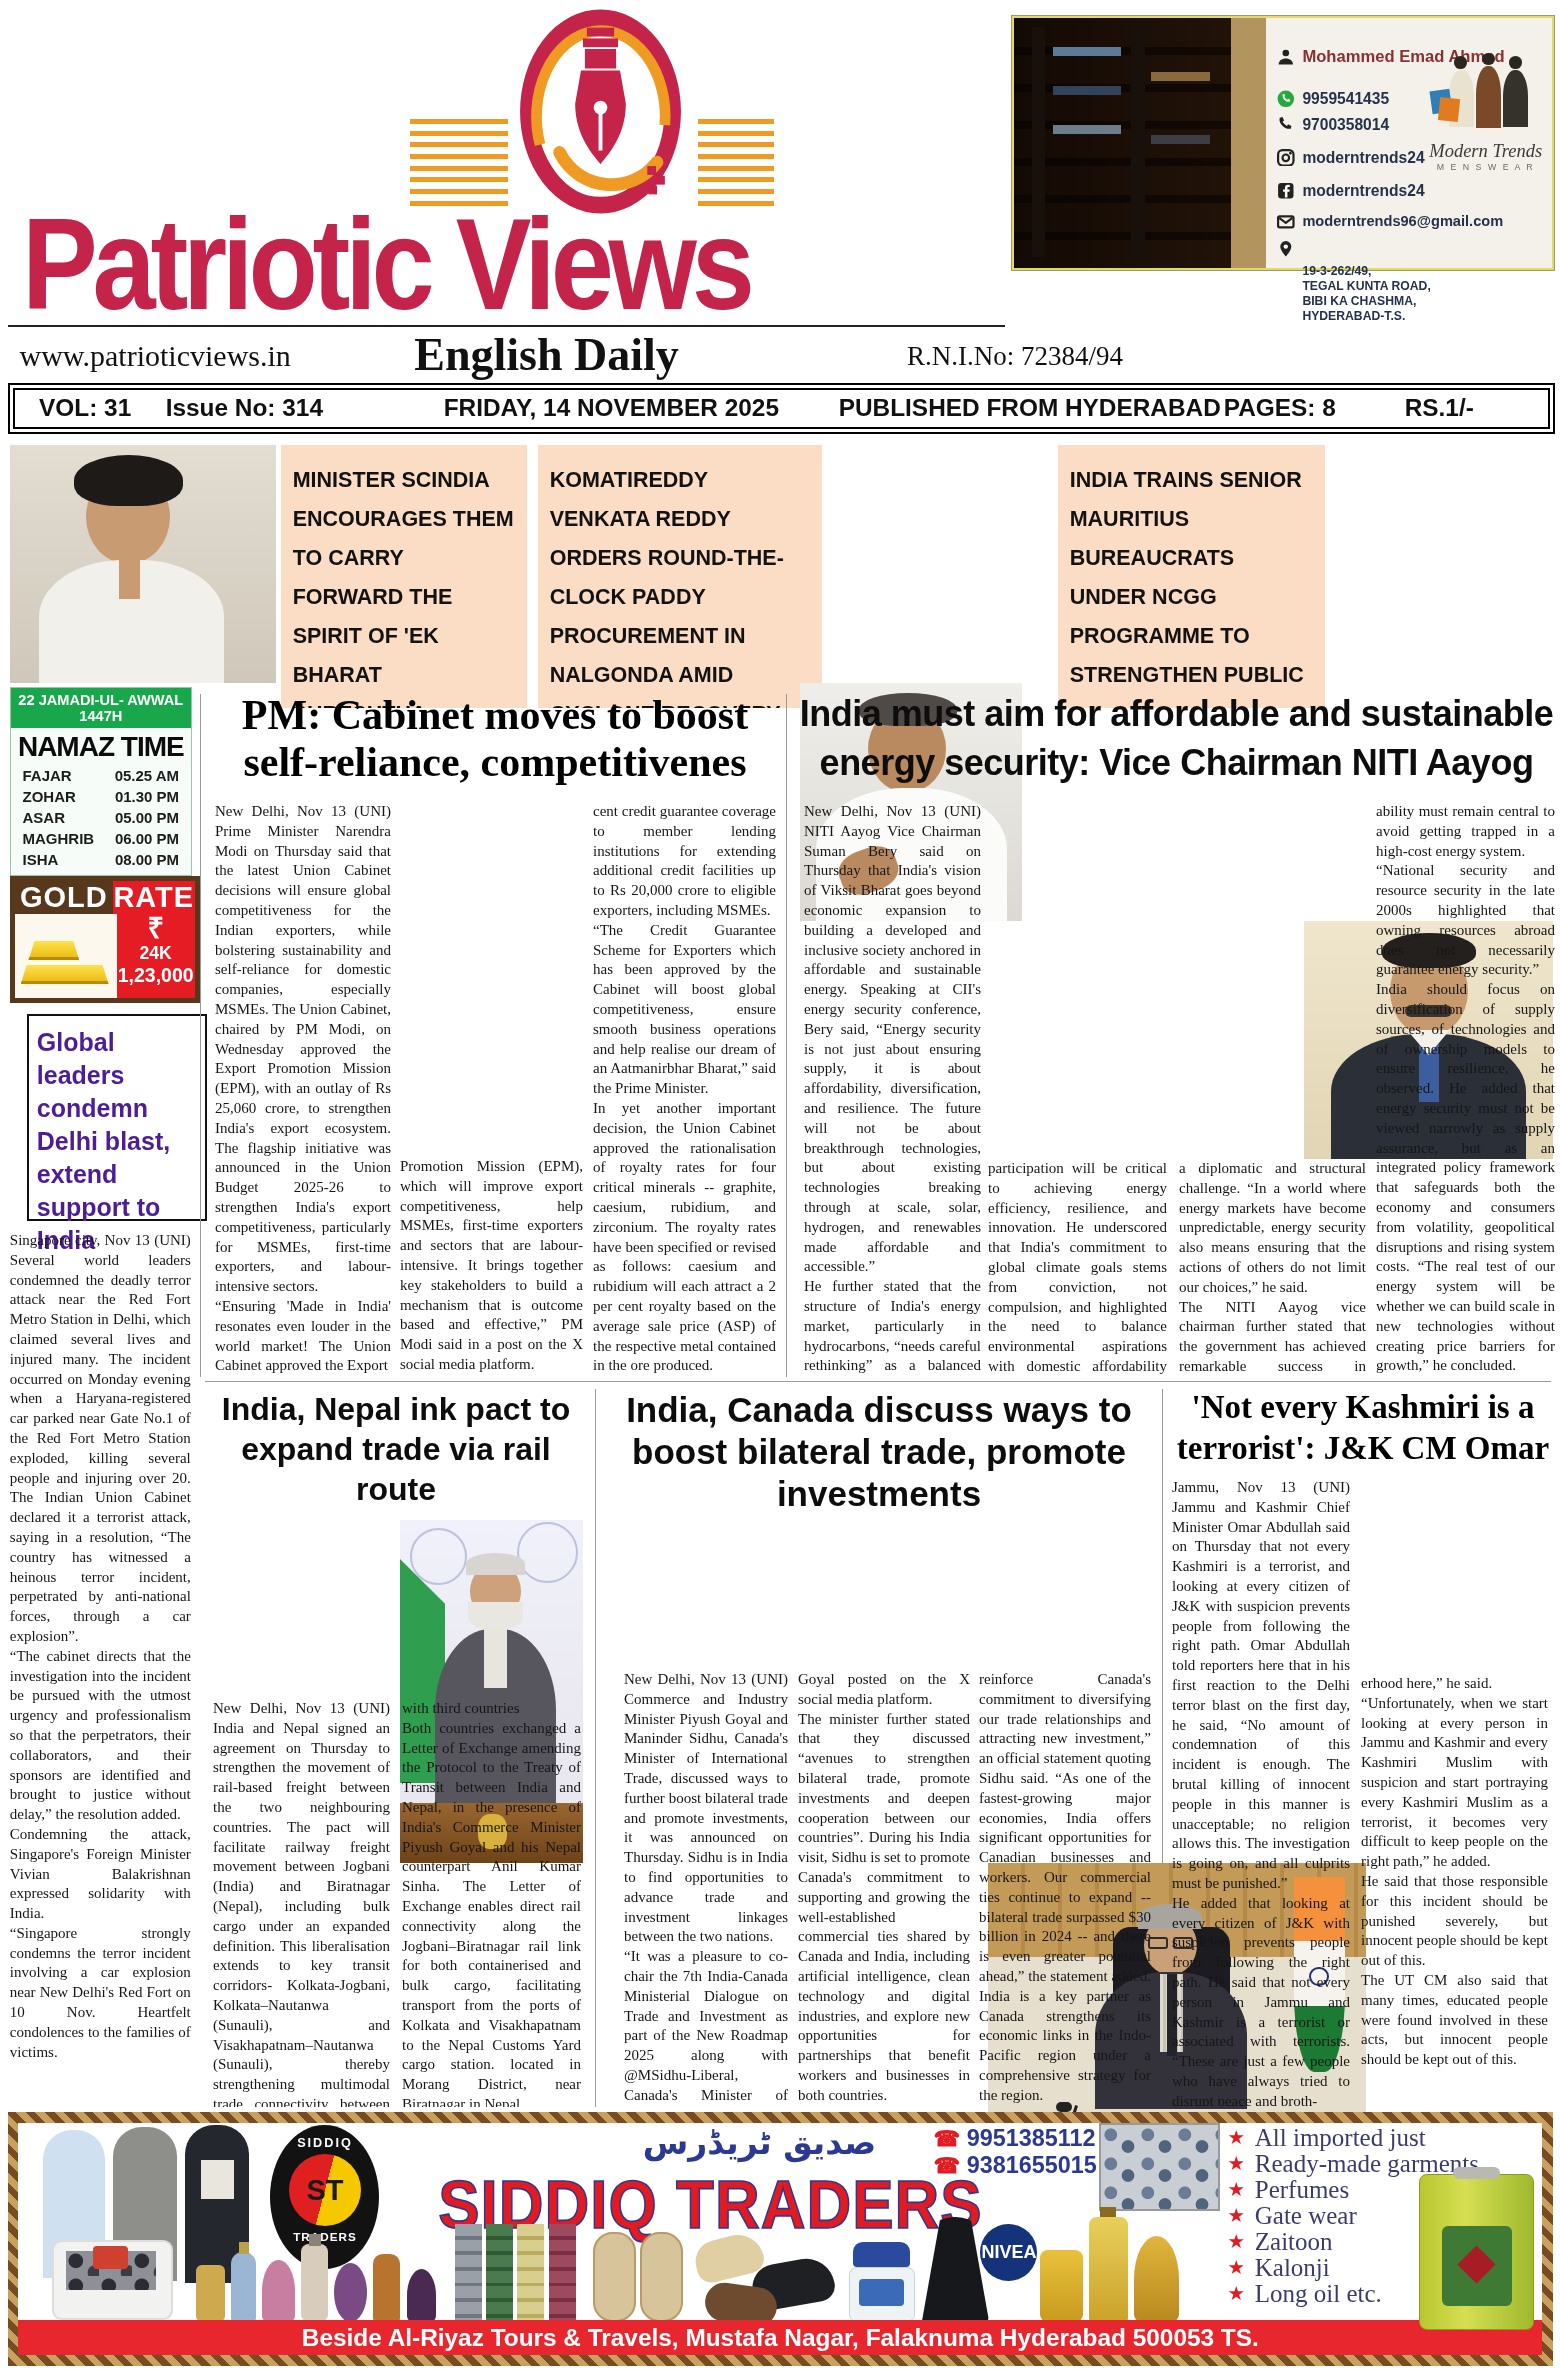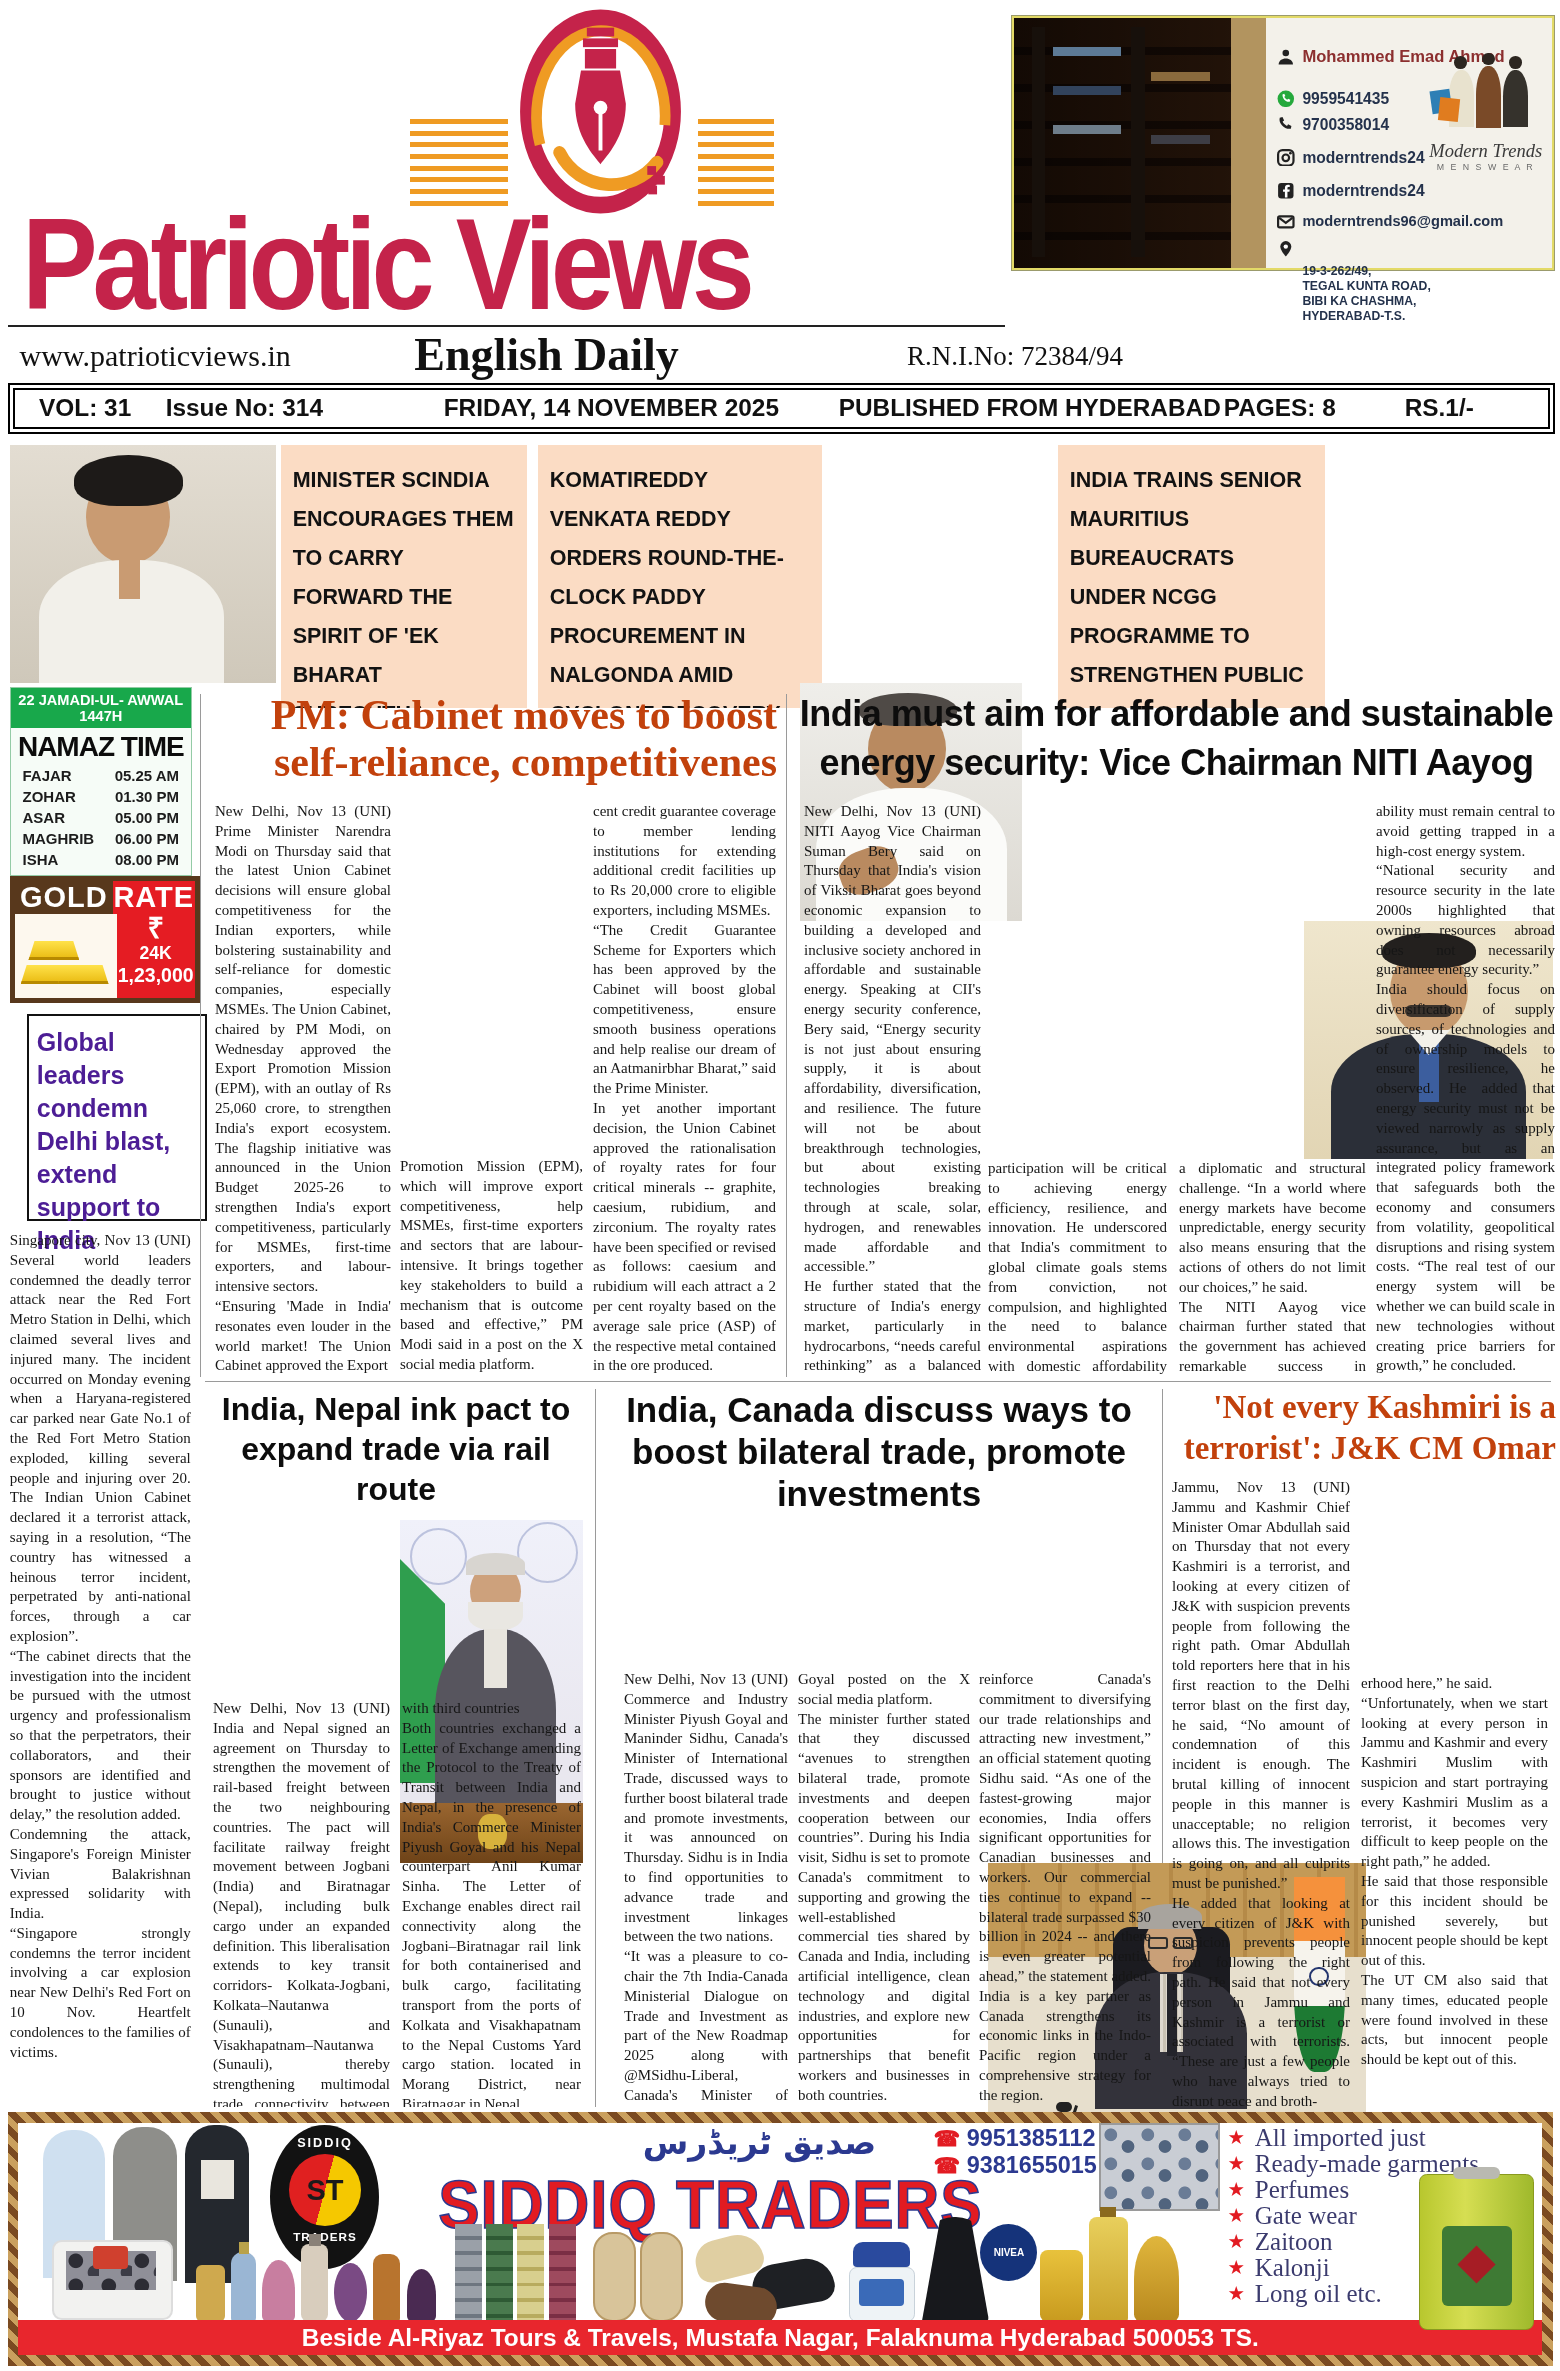--- a/index.html
+++ b/index.html
@@ -36,21 +36,21 @@
   .goldbox{background:#58381c;padding:4.9px;}
   .goldhead{display:flex;font-family:"Liberation Sans",sans-serif;font-weight:900;font-size:29px;color:#fff;}
   .goldhead .g1{flex:1.2;background:#58381c;text-align:center;letter-spacing:1px;}
   .goldhead .g2{flex:1;background:#e51c23;text-align:center;letter-spacing:1px;}
   .goldbody{display:flex;height:84px;background:#fdf8ee;position:relative;}
   .bar{position:absolute;background:linear-gradient(180deg,#ffe24a,#e8b80e);
        clip-path:polygon(12% 0,88% 0,100% 100%,0 100%);box-shadow:inset 0 -2.9px 0 #b88a00;}
   .goldright{position:absolute;right:0;top:0;bottom:0;width:78px;background:#e51c23;color:#fff;
        font-family:"Liberation Sans",sans-serif;text-align:center;}
   
-  .hl-serif{font-family:"Liberation Serif",serif;font-weight:700;text-align:right;color:#c2410c;}
+  .hl-serif{font-family:"Liberation Serif",serif;font-weight:700;text-align:center;color:#000000;}
   .hl-sans{font-family:"Liberation Sans",sans-serif;font-weight:800;text-align:center;color:#0d0d0d;}
   .rule{background:#9a9a9a;}
   
   .adbox{border:2.9px solid #e3da67;outline:1px solid #9b9b6d;background:#f3f1ea;}
   .adrow{position:absolute;left:263px;display:flex;align-items:center;gap:7.8px;
          font-family:"Liberation Sans",sans-serif;font-weight:700;font-size:15.6px;color:#24324c;}
   .adrow svg{flex:0 0 auto;}
   
   .ornate{background:repeating-linear-gradient(45deg,#7a4a21 0 6.8px,#caa05e 6.8px 13.7px);}
   .itemrow{display:flex;align-items:center;gap:9.8px;font-family:"Liberation Serif",serif;
@@ -441,21 +441,21 @@
       </div>
 
       <div class="abs" style="left:831px;top:119px;width:64px;height:78px;">
         <div class="abs" style="left:3.9px;top:0;width:57px;height:25px;border-radius:9.8px 9.8px 3.9px 3.9px;background:#2a4a9e;"></div>
         <div class="abs" style="left:0;top:25px;width:64px;height:53px;border-radius:7.8px;background:#eef3f6;border:1px solid #c8d2da;"></div>
         <div class="abs" style="left:9.8px;top:37px;width:45px;height:27px;background:#3a6ab8;border-radius:3.9px;"></div>
       </div>
 
       <div class="abs" style="left:903px;top:94px;width:68px;height:107px;background:#17181c;border-radius:33px 33px 7.8px 7.8px;clip-path:polygon(28% 0,72% 0,100% 100%,0 100%);"></div>
 
-      <div class="abs" style="left:962px;top:101px;width:57px;height:57px;border-radius:50%;background:#15337a;color:#fff;text-align:center;line-height:57px;font-family:'Liberation Sans',sans-serif;font-weight:700;font-size:10px;">NIVEA</div>
+      <div class="abs" style="left:962px;top:101px;width:57px;height:57px;border-radius:50%;background:#15337a;color:#fff;text-align:center;line-height:57px;font-family:'Liberation Sans',sans-serif;font-weight:700;font-size:18px;">NIVEA</div>
 
       <div class="abs" style="left:1022px;top:90px;width:146px;height:109px;">
         <div class="abs" style="left:0;bottom:0;width:43px;height:72px;background:linear-gradient(180deg,#e8c23c,#c89a1e);border-radius:7.8px;"></div>
         <div class="abs" style="left:49px;bottom:0;width:39px;height:105px;background:linear-gradient(180deg,#e8cf5c,#caa22a);border-radius:7.8px 7.8px 3.9px 3.9px;"></div>
         <div class="abs" style="left:60px;bottom:105px;width:15.6px;height:9.8px;background:#8a6a1e;"></div>
         <div class="abs" style="left:94px;bottom:0;width:45px;height:86px;background:linear-gradient(180deg,#e0b63c,#b8881e);border-radius:50% 50% 7.8px 7.8px;"></div>
       </div>
 
       <div class="abs" style="right:7.8px;top:51px;width:113px;height:154px;z-index:3;background:linear-gradient(90deg,#b8c72e,#d6de52 40%,#9fb92c);border-radius:7.8px;border:1px solid #8a9a1e;">
         <div class="abs" style="left:33px;top:-7.8px;width:47px;height:11.7px;border-radius:5.9px;background:#b9b9b1;"></div>

